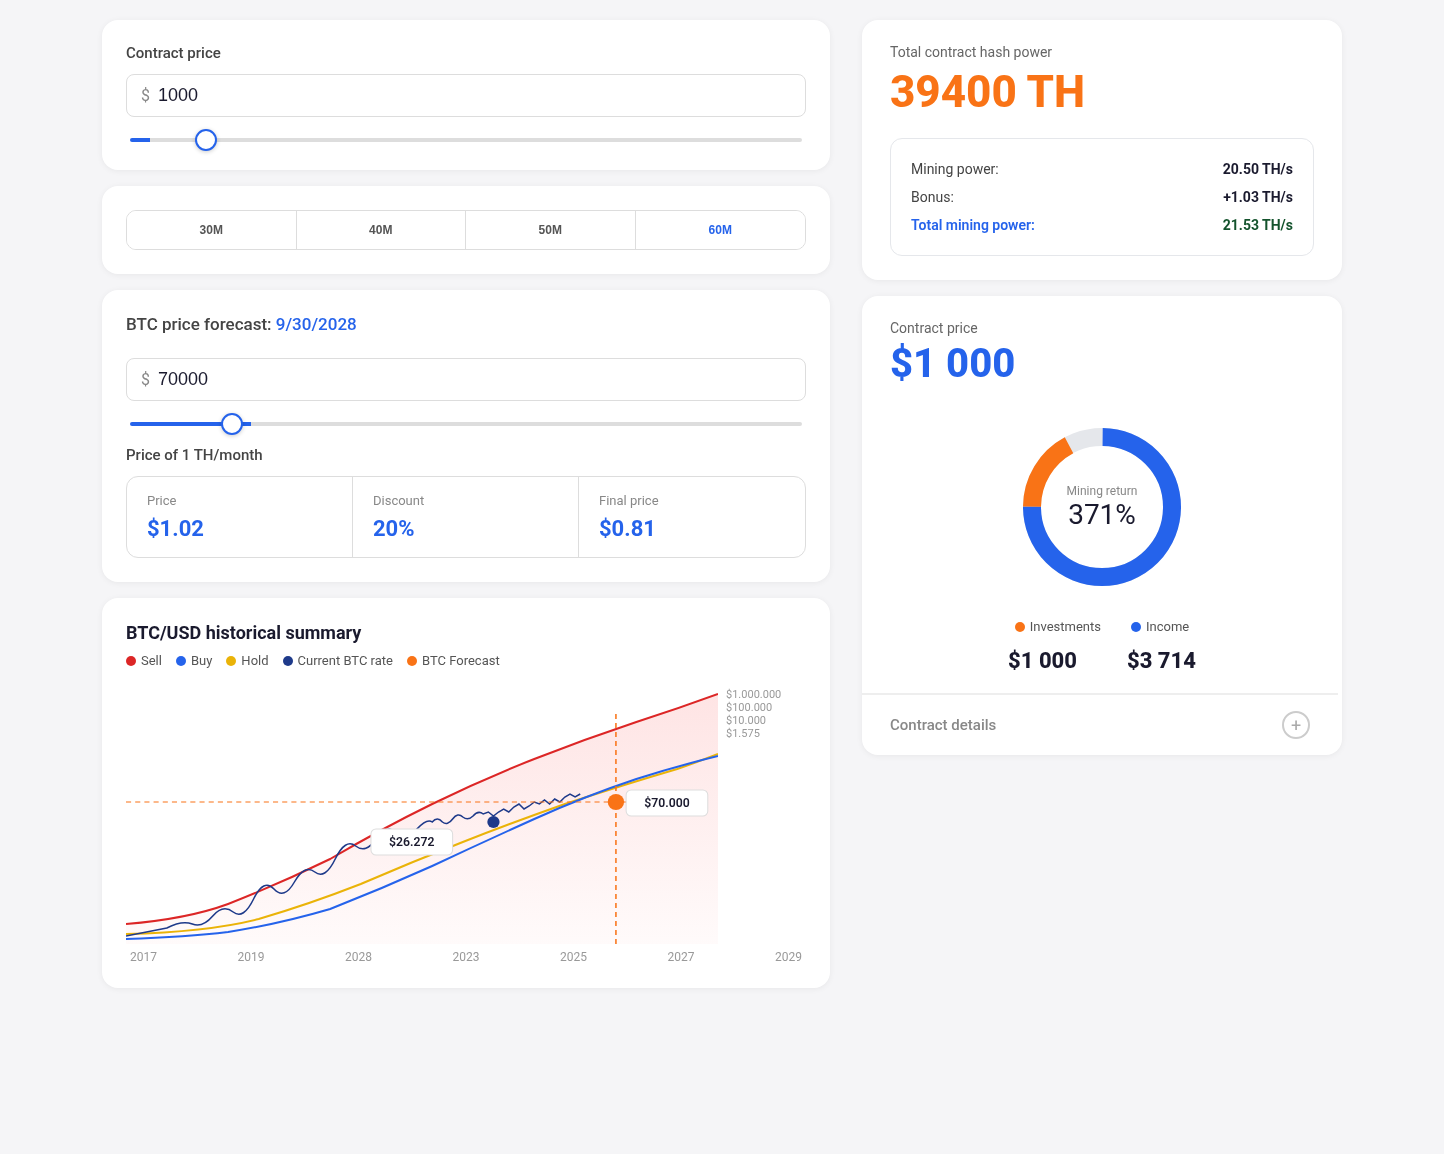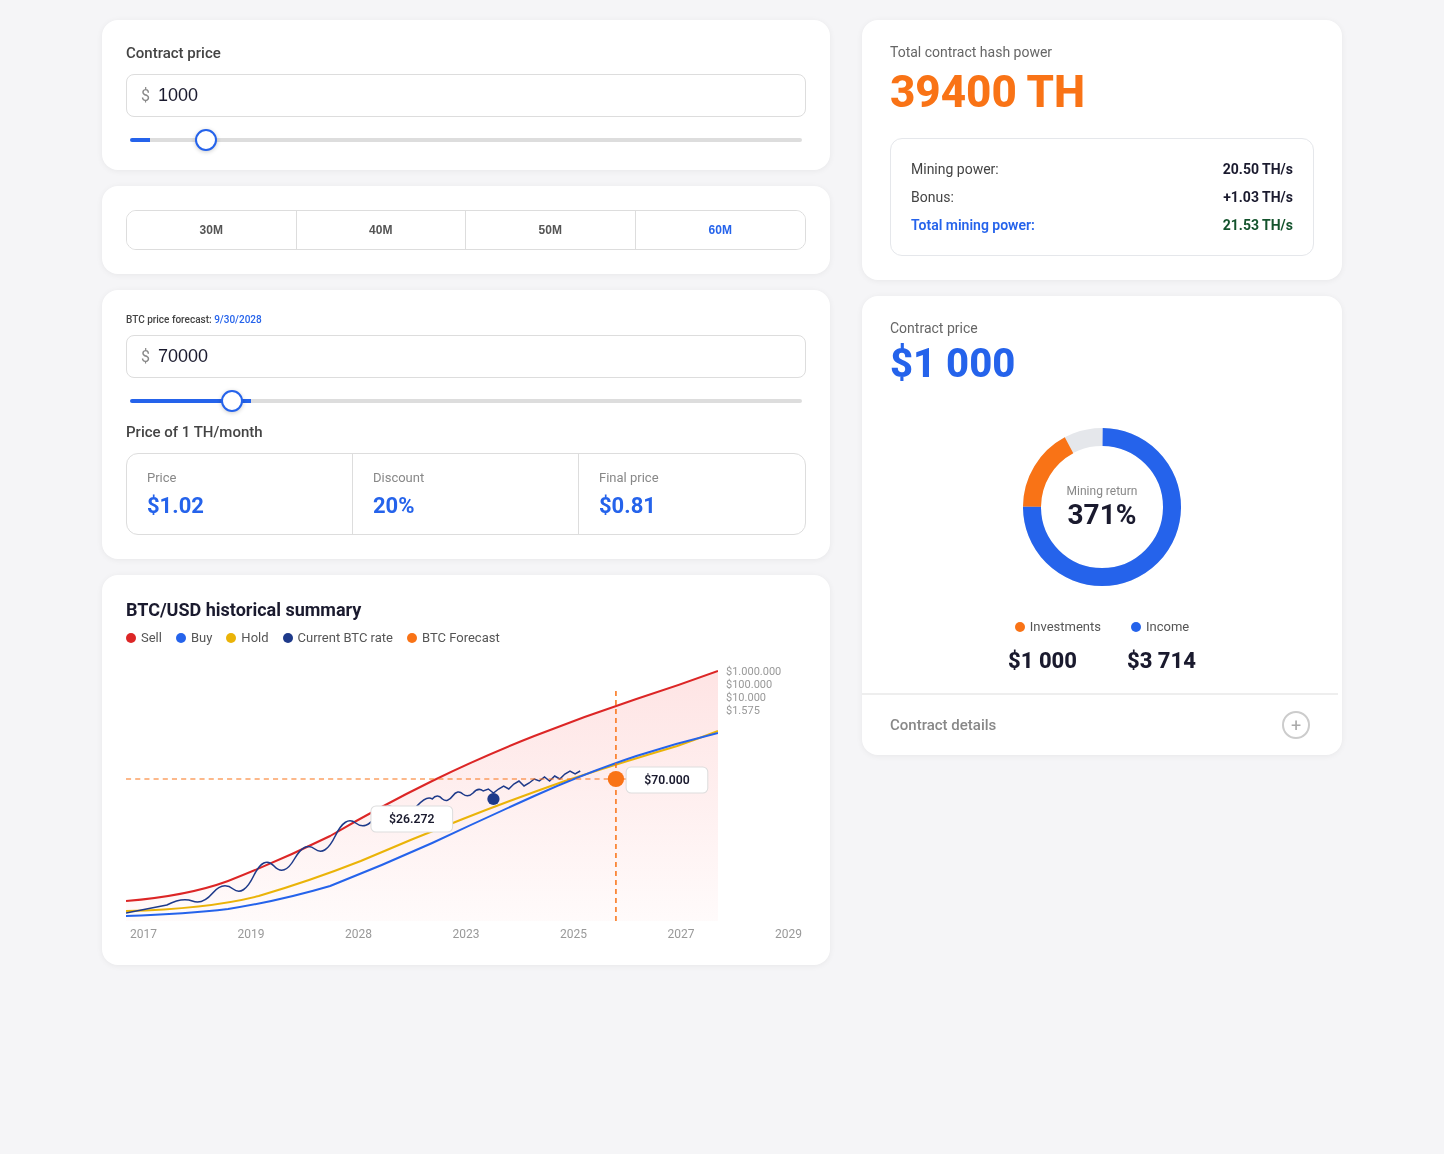--- a/index.html
+++ b/index.html
@@ -104,23 +104,23 @@
       cursor: pointer;
       background: white;
       border: none;
       border-right: 1px solid #ddd;
     }
     .duration-tab:last-child { border-right: none; }
     .duration-tab.active {
       color: #2563eb;
     }
     .btc-forecast-label {
-      font-size: 10px;
+      font-size: 17px;
       color: #444;
-      margin-bottom: 10px;
+      margin-bottom: 24px;
       font-weight: 500;
     }
     .btc-forecast-label a {
       color: #2563eb;
       text-decoration: none;
     }
     .price-table {
       display: grid;
       grid-template-columns: repeat(3, 1fr);
       border: 1px solid #ddd;
@@ -269,21 +269,21 @@
       left: 50%;
       transform: translate(-50%, -50%);
       text-align: center;
     }
     .donut-label {
       font-size: 12px;
       color: #888;
     }
     .donut-percent {
       font-size: 28px;
-      font-weight: 700;
+      font-weight: 400;
       color: #1a1a2e;
     }
     .legend-row {
       display: flex;
       gap: 30px;
       margin-top: 12px;
       margin-bottom: 8px;
     }
     .invest-values {
       display: flex;

